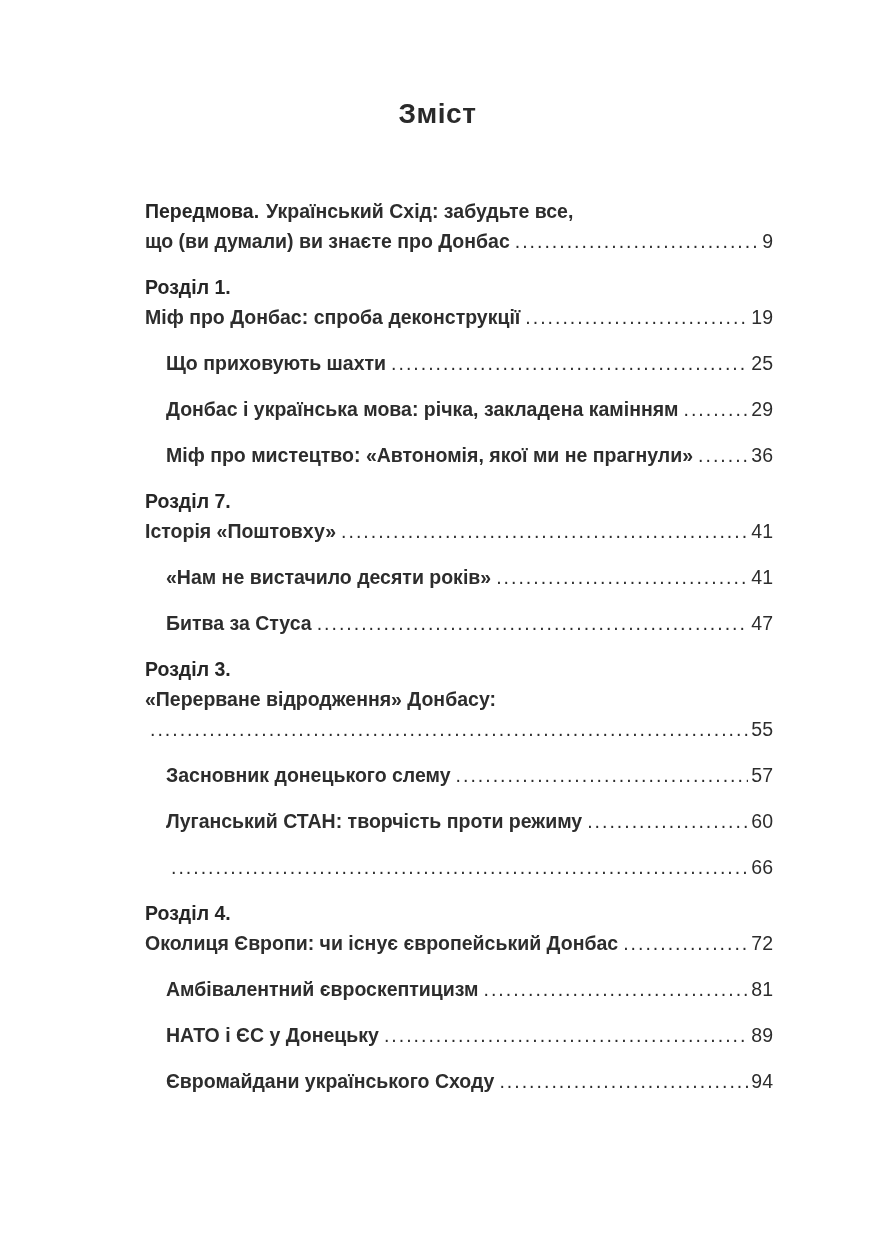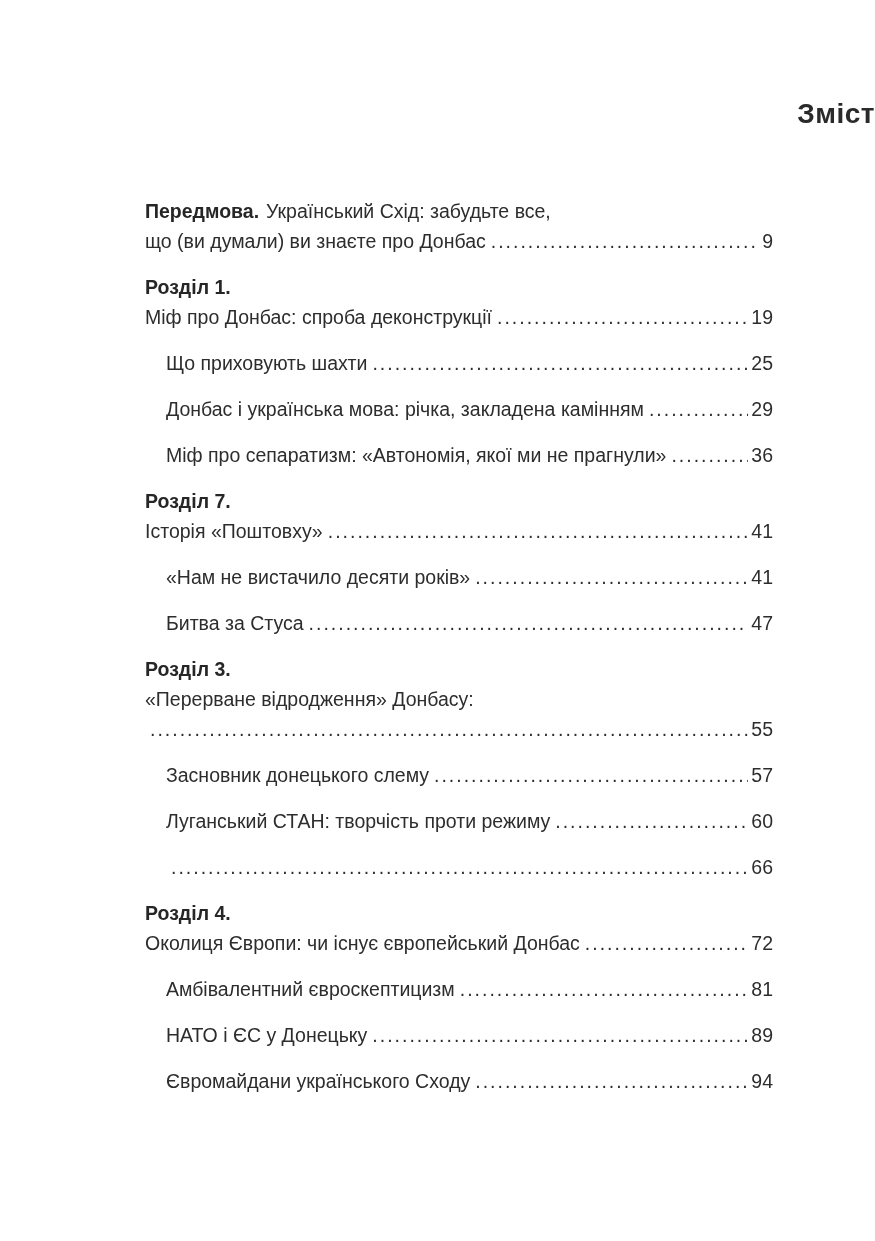--- a/index.html
+++ b/index.html
@@ -14,21 +14,21 @@
     margin: 0 auto;
     background: #ffffff;
     box-sizing: border-box;
     padding-top: 98px;
     font-family: "Liberation Sans", "DejaVu Sans", sans-serif;
     color: #2d2d2d;
     overflow: hidden;
   }
   .toc-title {
     margin: 0;
-    text-align: right;
+    text-align: center;
     font-size: 28px;
     font-weight: 700;
     letter-spacing: 0.5px;
     color: #2a2a2a;
   }
   .toc {
     width: 628px;
     margin: 66px 0 0 145px;
     font-size: 19.5px;
     line-height: 30px;
@@ -51,20 +51,21 @@
     font-weight: 700;
     white-space: nowrap;
     margin-right: 7px;
     color: #262626;
   }
   .chapter .label {
     margin-right: 16px;
   }
   .text {
     white-space: nowrap;
+    font-weight: bold;
   }
   .dots {
     flex: 1 1 auto;
     overflow: hidden;
     white-space: nowrap;
     margin: 0 3px 0 5px;
     color: #2d2d2d;
   }
   .dots::after {
     content: "..........................................................................................................................................................";
@@ -106,21 +107,21 @@
       <span class="text">Що приховують шахти</span>
       <span class="dots"></span>
       <span class="pagenum">25</span>
     </div>
     <div class="row indent1">
       <span class="text">Донбас і українська мова: річка, закладена камінням</span>
       <span class="dots"></span>
       <span class="pagenum">29</span>
     </div>
     <div class="row indent1">
-      <span class="text">Міф про сепаратизм: «Автономія, якої ми не прагнули»</span>
+      <span class="text">Міф про мистецтво: «Автономія, якої ми не прагнули»</span>
       <span class="dots"></span>
       <span class="pagenum">36</span>
     </div>
 
     <div class="row chapter">
       <span class="label">Розділ 7.</span>
     </div>
     <div class="row cont">
       <span class="text">Історія «Поштовху»</span>
       <span class="dots"></span>

